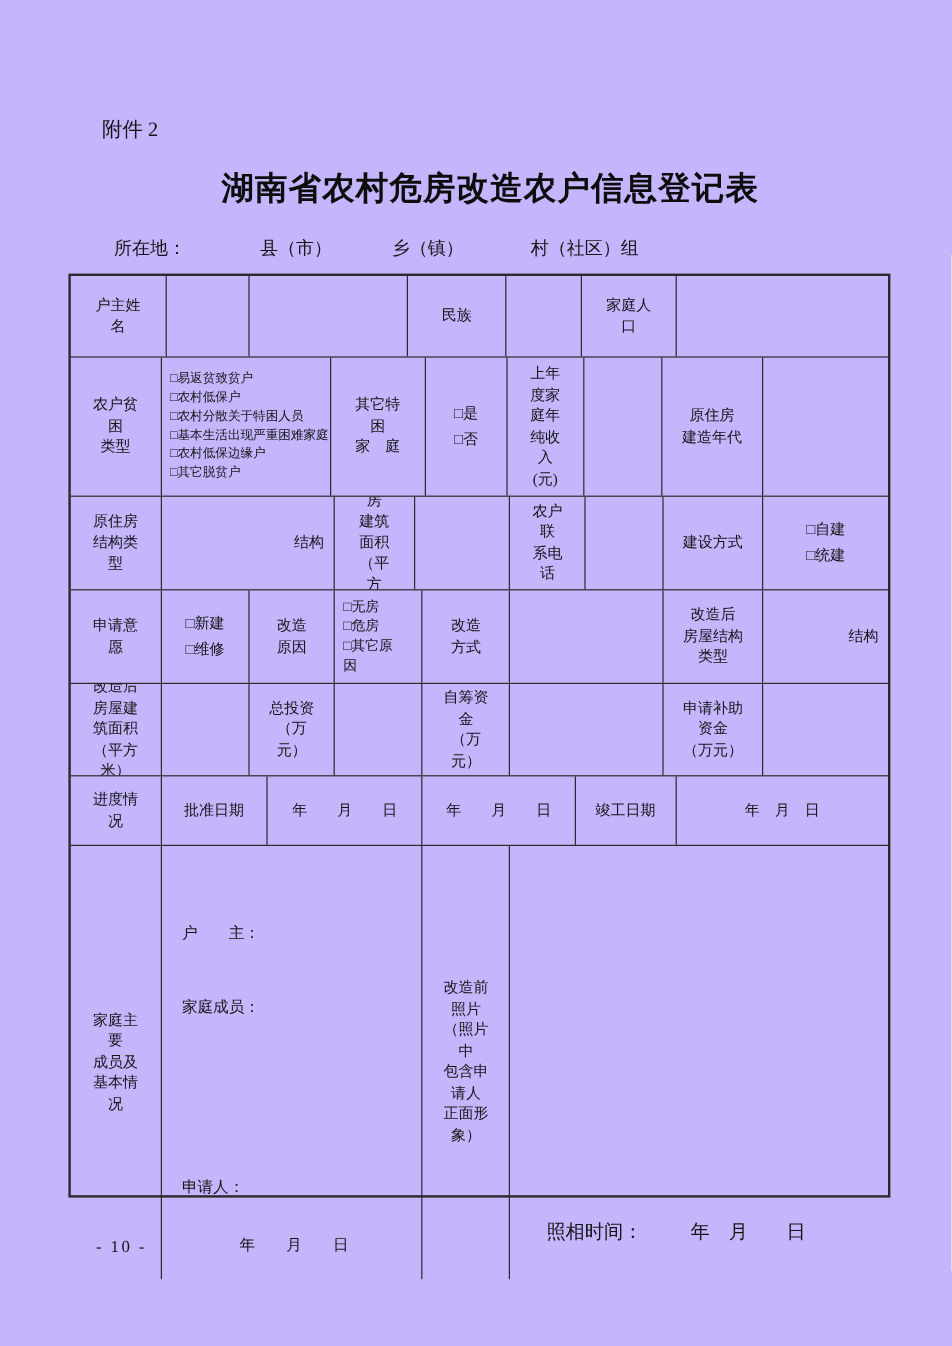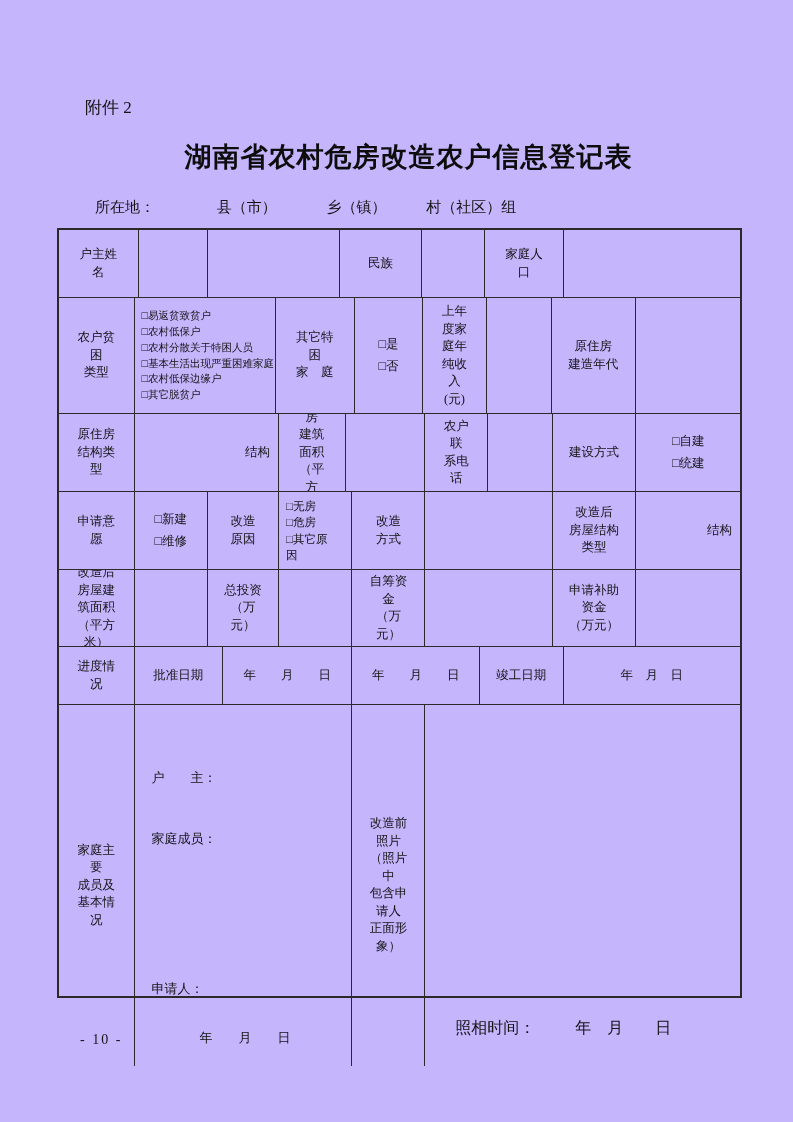--- a/index.html
+++ b/index.html
@@ -11,21 +11,21 @@
   .attachment{position:absolute;left:85px;top:96px;font-size:17px;}
   .doc-title{
     position:absolute;left:0;right:0;top:139px;text-align:center;
     font-size:27px;font-weight:bold;letter-spacing:1px;
     font-family:"Liberation Sans","DejaVu Sans",sans-serif;color:#0d0d0d;padding-left:24px;
   }
   .location{position:absolute;left:95px;top:198px;font-size:15px;}
   .location span{display:inline-block;}
   .loc-county{margin-left:58px;}
   .loc-town{margin-left:46px;}
-  .loc-village{margin-left:36px;}
+  .loc-village{margin-left:52px;}
 
   .form-table{
     position:absolute;left:57px;top:228px;width:685px;height:770px;
     border:2px solid #2a2a2a;display:flex;flex-direction:column;
     box-sizing:border-box;background:transparent;
   }
   .trow{display:flex;border-bottom:1.5px solid #2a2a2a;box-sizing:border-box;flex:0 0 auto;}
   .trow:last-child{border-bottom:none;flex:1 1 auto;}
   .cell{
     border-right:1.5px solid #2a2a2a;box-sizing:border-box;

